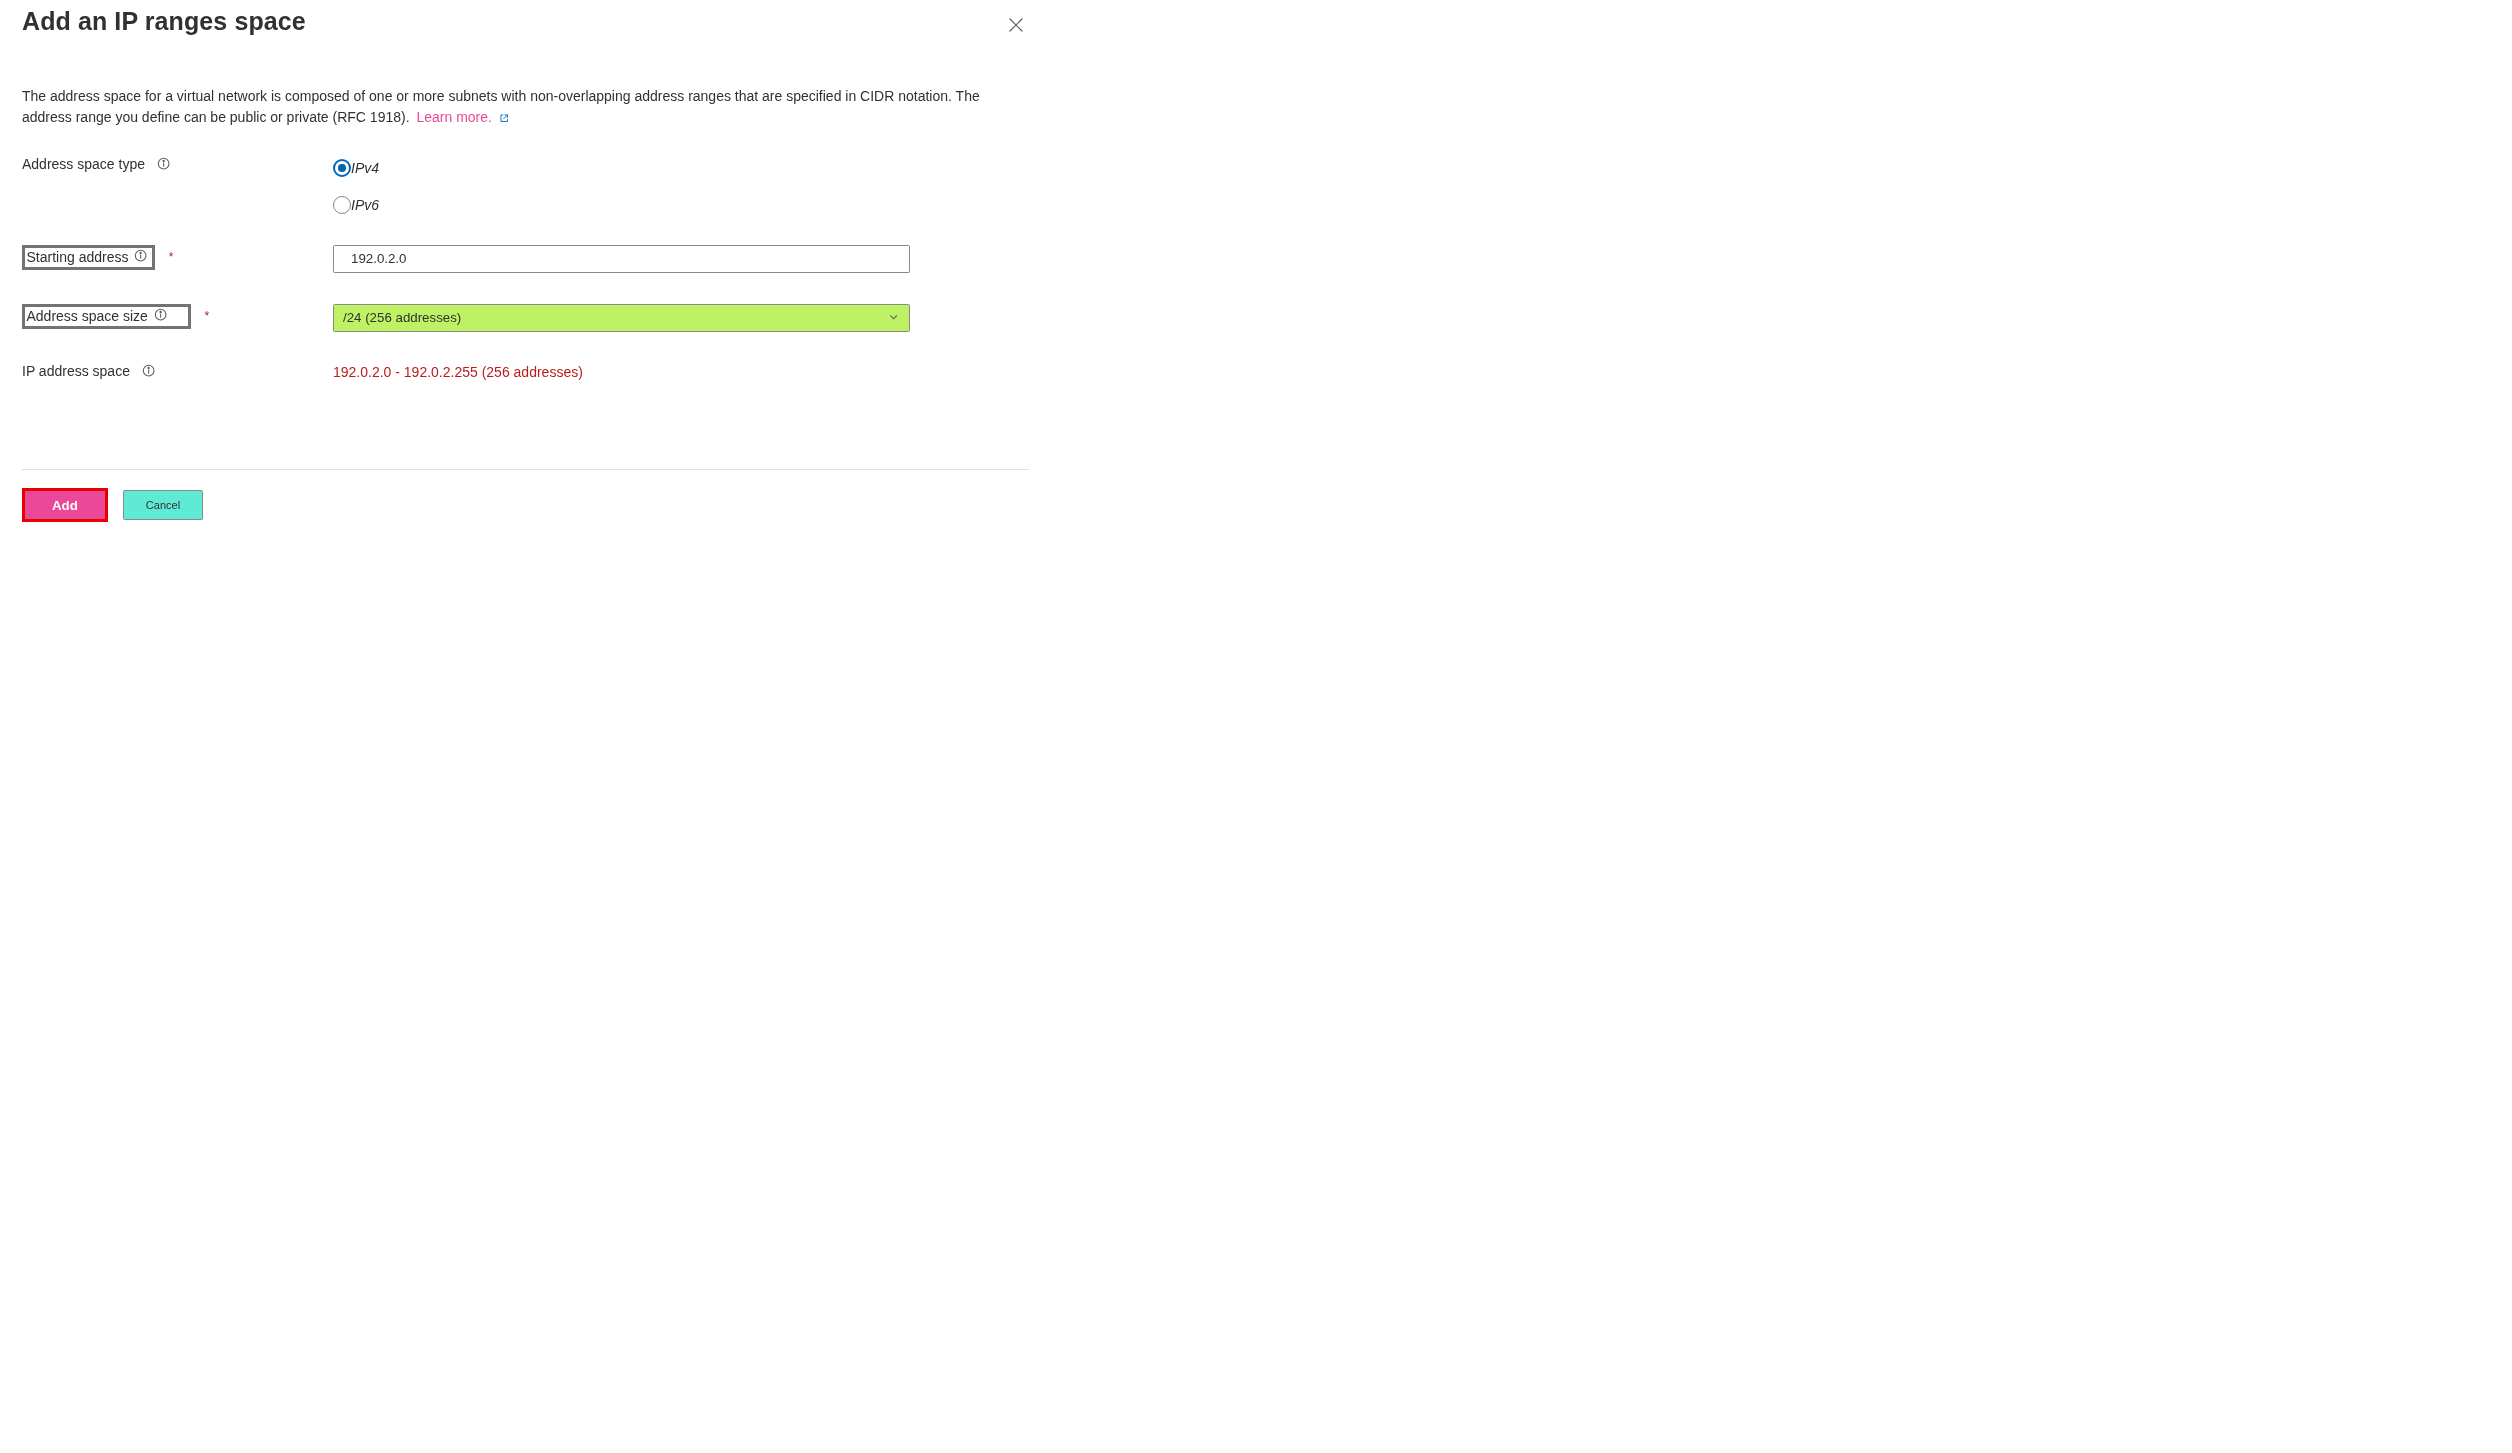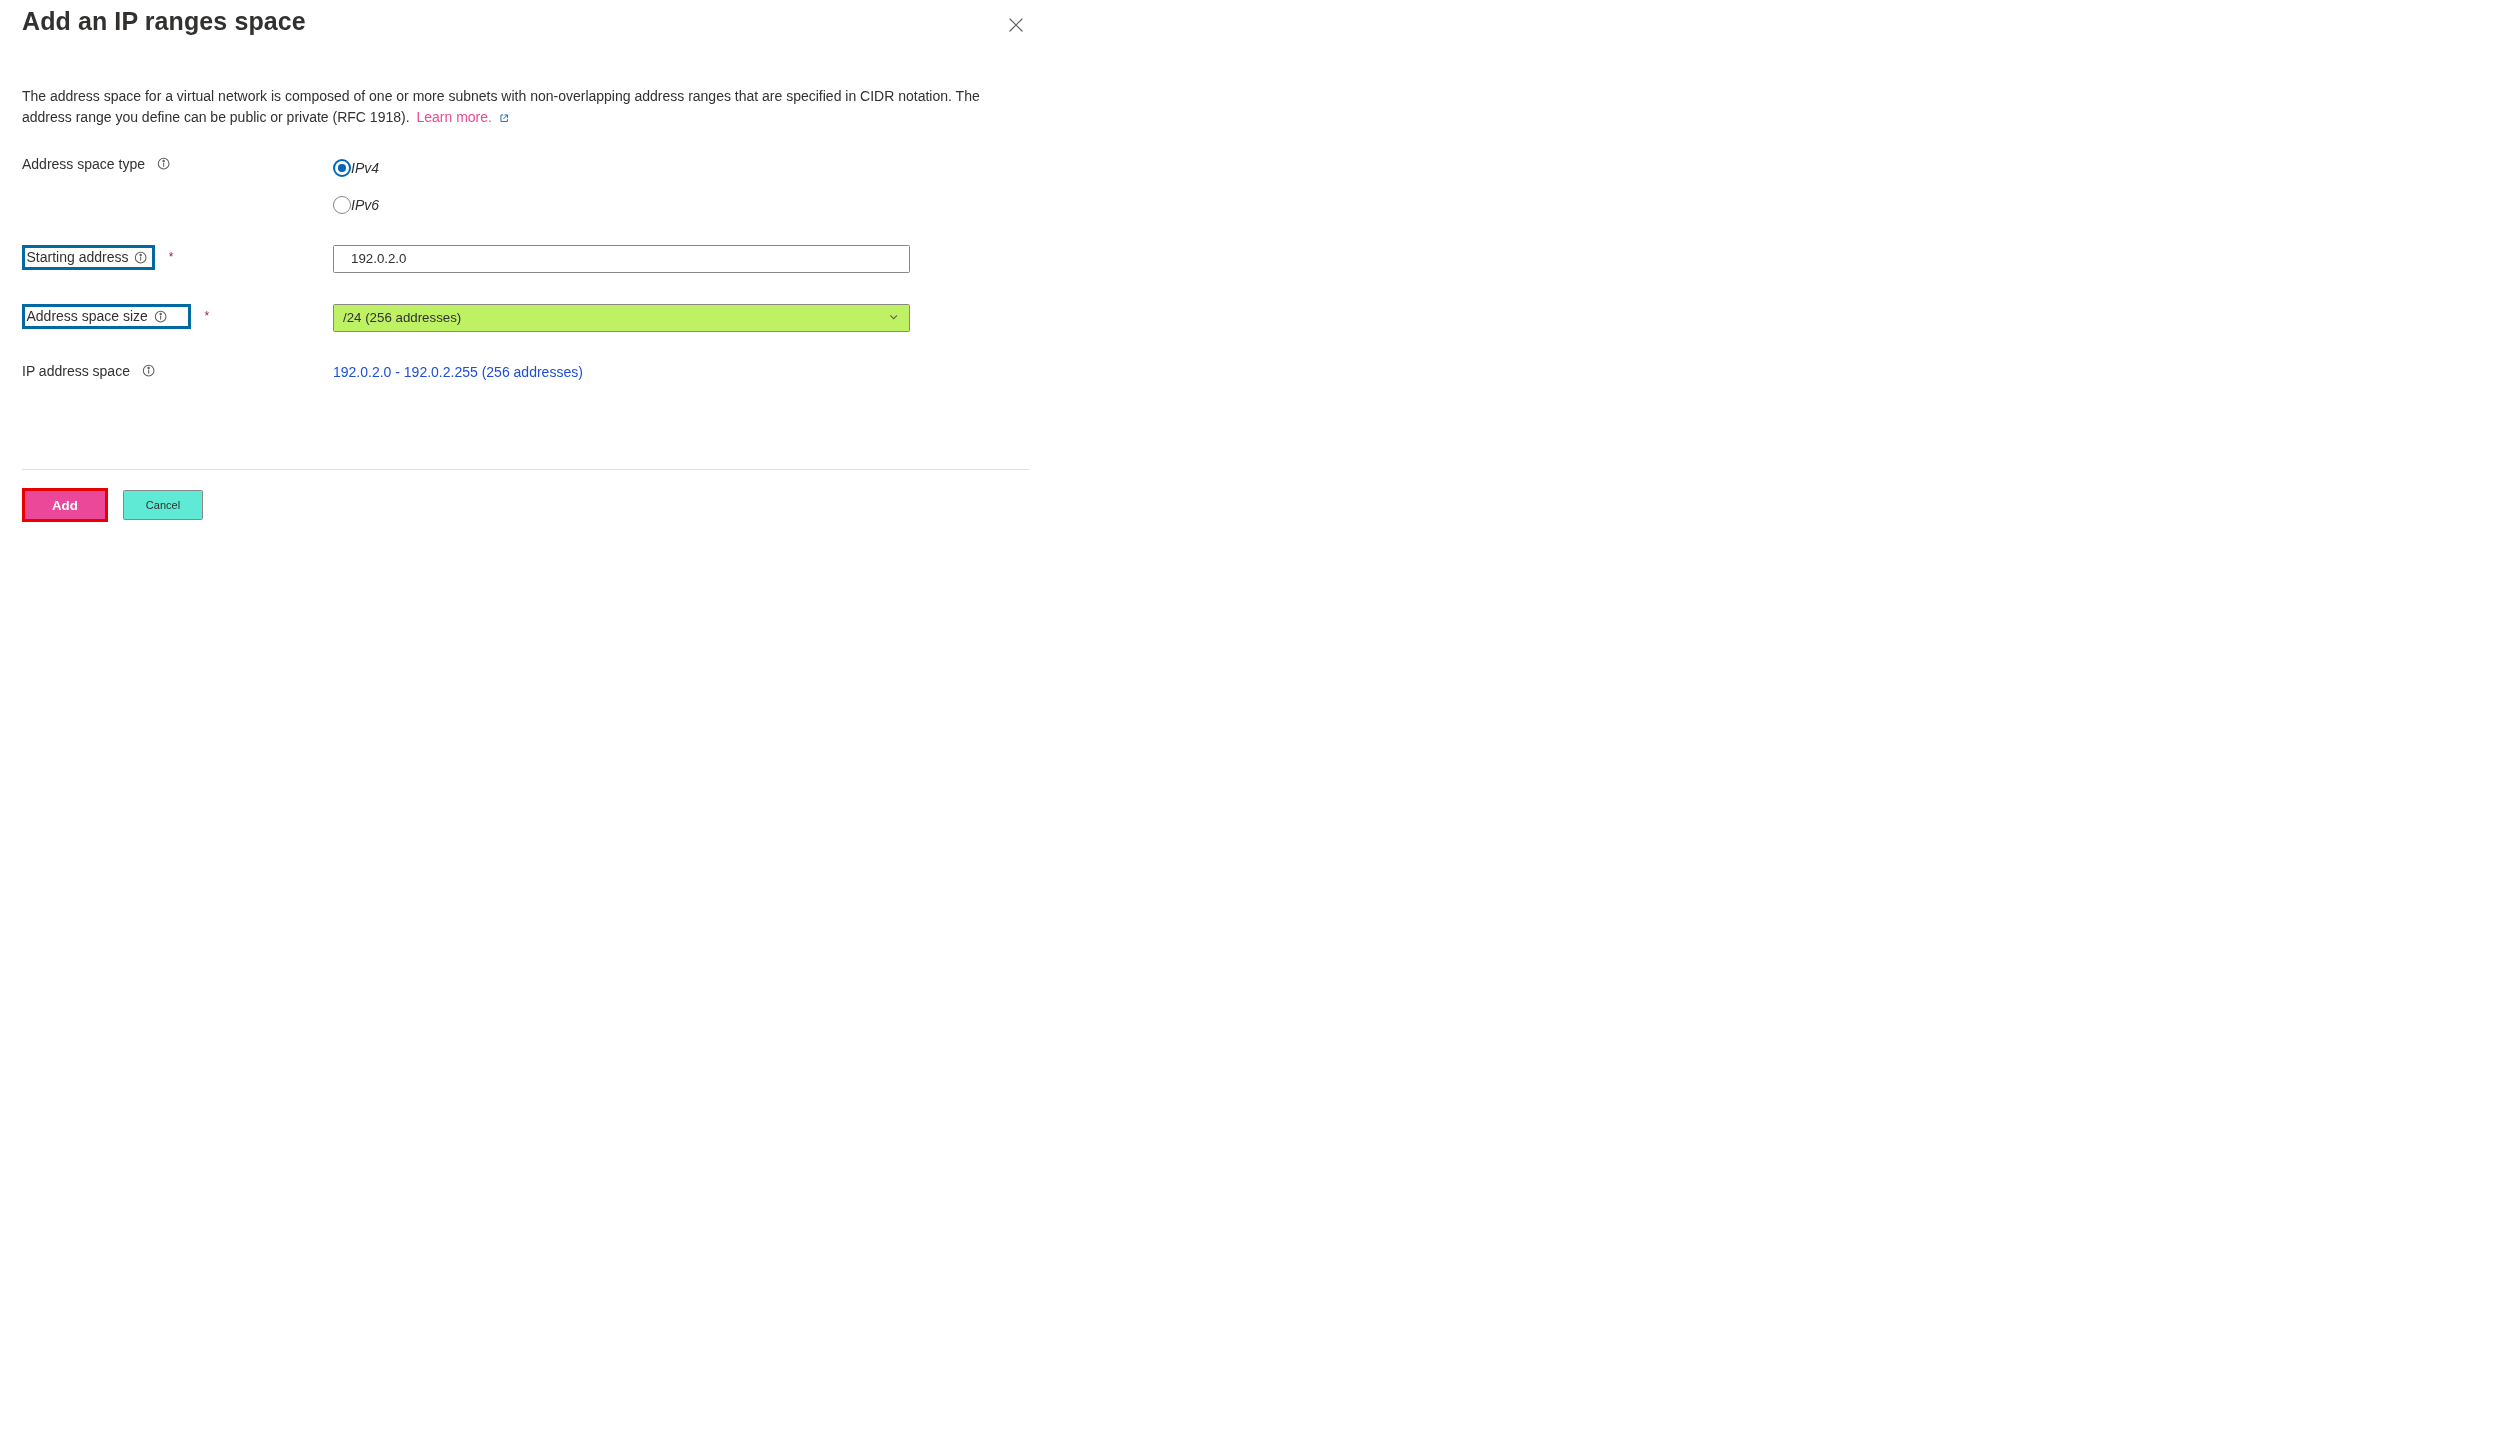--- a/index.html
+++ b/index.html
@@ -67,24 +67,23 @@
     font-size: 14px;
     color: #323130;
     position: relative;
   }
   .label-col .req {
     color: #a4262c;
     font-size: 12px;
     margin-left: 1.5px;
   }
   .hl {
-    border: 3px solid #0369a1;
+    border: 3px solid #737373;
     padding: 1.5px 4.4px 1.5px 1.5px;
     display: inline-flex;
-    align-items: center;
     gap: 6px;
     box-sizing: border-box;
   }
   .hl-wide {
     min-width: 169px;
   }
   .info-icon {
     width: 13.3px; height: 13.3px;
     color: #605e5c;
     flex: none;
@@ -134,21 +133,21 @@
     padding: 0 9px;
     display: flex; align-items: center; justify-content: space-between;
     background: #bef264;
     cursor: pointer;
     font-size: 13.3px;
   }
   .dropdown .chev svg { width: 13.3px; height: 13.3px; stroke: #605e5c; fill: none; stroke-width: 1.6; }
 
   .computed {
     font-size: 14px;
-    color: #1d4ed8;
+    color: #b91c1c;
     padding-top: 1.5px;
   }
 
   .divider {
     border: none;
     border-top: 0.7px solid #e1dfdd;
     margin: 89px 0 18px 0;
   }
 
   .footer { display: flex; gap: 15px; align-items: center; }

